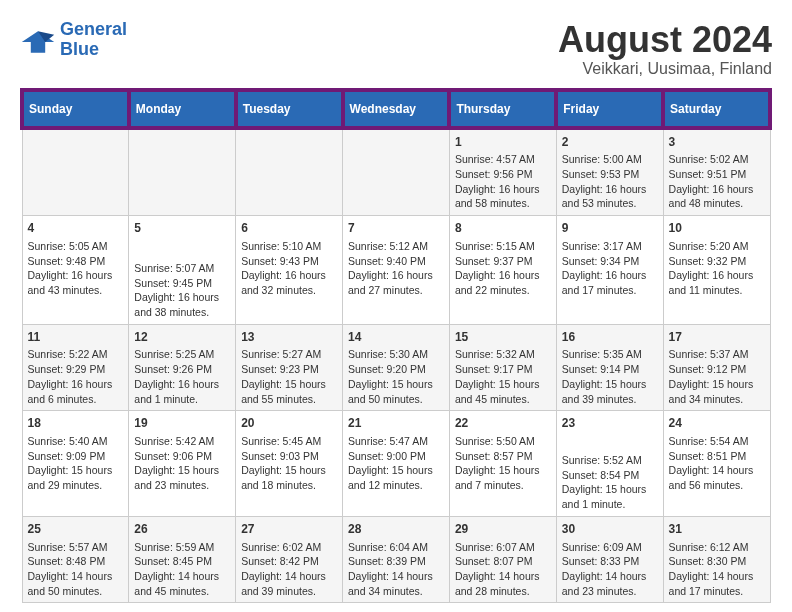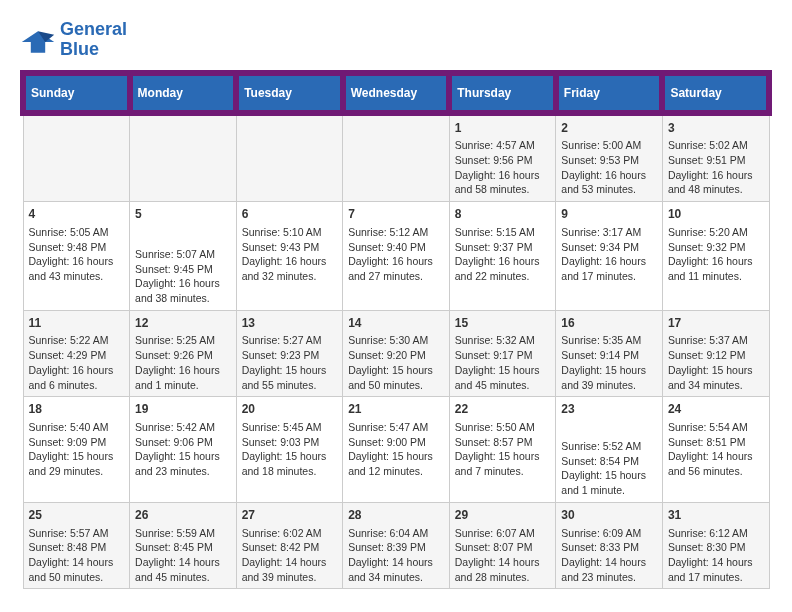--- a/index.html
+++ b/index.html
@@ -53,21 +53,21 @@
       border-collapse: collapse;
       font-size: 11px;
     }
     thead tr th {
       background-color: #2a6ab5;
       color: #fff;
       text-align: left;
       padding: 10px 5px;
       font-size: 12px;
       font-weight: bold;
-      border: 6px solid #701a75;
+      border: 4px solid #701a75;
     }
     tbody tr td {
       border: 1px solid #ccc;
       vertical-align: top;
       padding: 4px 5px;
       height: 80px;
       width: 14.28%;
       color: #333;
       line-height: 1.4;
     }
@@ -95,20 +95,24 @@
   <div class="logo">
     <svg class="logo-bird" viewBox="0 0 40 40">
       <polygon points="20,8 38,20 28,20 28,32 12,32 12,20 2,20" fill="#2a6ab5"></polygon>
       <polygon points="20,8 38,12 28,20" fill="#1a4a8a"></polygon>
     </svg>
     <div class="logo-text">
       <div><span>General</span></div>
       <div><span>Blue</span></div>
     </div>
   </div>
+  <div class="title-block">
+    <h1>August 2024</h1>
+    <h2>Veikkari, Uusimaa, Finland</h2>
+  </div>
 </div>
 
 <table>
   <thead>
     <tr>
     <th>Sunday</th>
         <th>Monday</th>
         <th>Tuesday</th>
         <th>Wednesday</th>
         <th>Thursday</th>
@@ -192,21 +196,21 @@
           <div class="cell-content" style="white-space: pre-line;">Sunrise: 5:20 AM
 Sunset: 9:32 PM
 Daylight: 16 hours
 and 11 minutes.</div>
         </td>
       </tr>
       <tr>
         <td>
           <span class="day-num">11</span>
           <div class="cell-content" style="white-space: pre-line;">Sunrise: 5:22 AM
-Sunset: 4:29 PM
+Sunset: 9:29 PM
 Daylight: 16 hours
 and 6 minutes.</div>
         </td>
         <td>
           <span class="day-num">12</span>
           <div class="cell-content" style="white-space: pre-line;">Sunrise: 5:25 AM
 Sunset: 9:26 PM
 Daylight: 16 hours
 and 1 minute.</div>
         </td>

